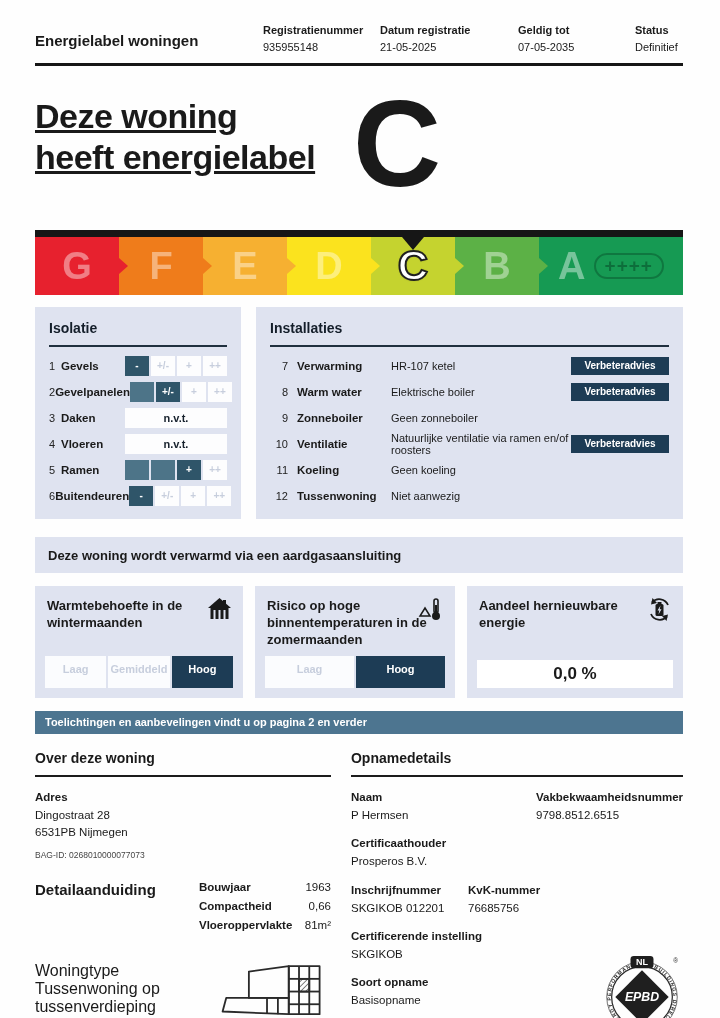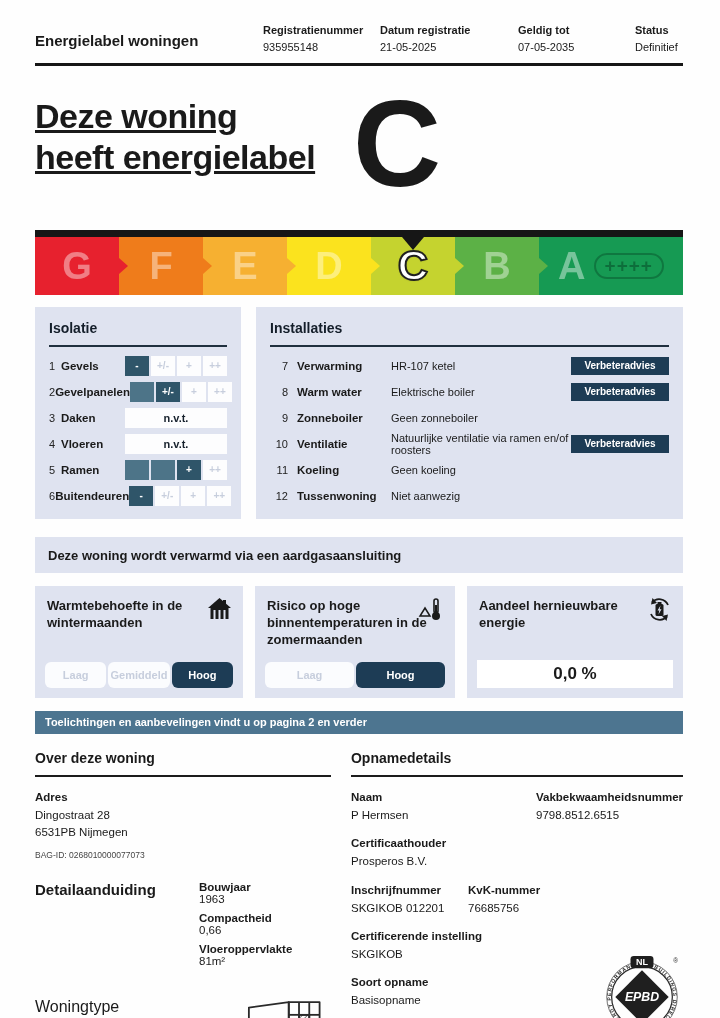--- a/index.html
+++ b/index.html
@@ -81,22 +81,22 @@
   .gas-banner { margin-top:18px; background:#dfe3f0; height:36px; display:flex;
     align-items:center; padding-left:13px; font-size:13px; font-weight:bold; }
 
   
   .cards { display:flex; gap:12px; margin-top:13px; }
   .card { background:#dfe3f0; height:112px; position:relative; padding:12px; }
   .card-1 { width:208px; } .card-2 { width:200px; } .card-3 { width:216px; }
   .card-title { font-size:13px; font-weight:bold; line-height:1.3; width:152px; }
   .card-icon { position:absolute; top:10px; right:10px; width:27px; height:27px; }
   .card-opts { position:absolute; left:10px; right:10px; bottom:10px; display:flex; gap:2px; }
-  .opt { flex:1; height:26px; line-height:26px; text-align:center;
-    font-size:11px; font-weight:bold;border-radius:6px; }
+  .opt { flex:1; height:32px; line-height:26px; text-align:center;
+    font-size:11px; font-weight:bold; }
   .opt.off { background:#fbfcfe; color:#c7cedd; }
   .opt.sel { background:#1d3c55; color:#fff; }
   .card-value { position:absolute; left:10px; right:10px; bottom:10px; height:28px;
     line-height:28px; background:#fff; text-align:center; font-size:17px; font-weight:bold; }
 
   
   .page-banner { margin-top:13px; background:#4d7590; color:#fff; height:23px;
     line-height:23px; padding-left:10px; font-size:11px; font-weight:bold; }
 
   
@@ -105,21 +105,21 @@
   .col-right { flex:1; }
   .bottom h2 { font-size:14px; font-weight:bold; border-bottom:2px solid #1c1c1c;
     padding-bottom:9px; margin-bottom:14px; }
   .grp { margin-bottom:13px; }
   .grp .gl { font-size:11.5px; font-weight:bold; margin-bottom:4px; }
   .grp .gv { font-size:11.5px; line-height:1.5; }
   .bag { font-size:8.5px; color:#454545; margin-top:8px; }
   .detail-block { display:flex; margin-top:21px; }
   .detail-block > .gl { flex:1; font-size:15px; font-weight:bold; }
   .detail-table { width:132px; }
-  .dt-row { display:flex; justify-content:space-between; margin-bottom:7px; font-size:11.5px;flex-direction:column; }
+  .dt-row { display:flex; justify-content:space-between; margin-bottom:7px; font-size:11.5px; }
   .dt-row .dl { font-weight:bold; }
   .wt-block { display:flex; margin-top:24px; }
   .wt-text { width:140px; }
   .house-svg { width:118px; height:68px; margin-left:auto; margin-top:-4px; }
   .two-col { display:flex; }
   .two-col .c1 { width:185px; }
   .two-col.narrow .c1 { width:117px; }
   .soort-row { display:flex; }
   .epbd { width:82px; height:86px; margin-left:auto; margin-top:-22px; }
 </style>

